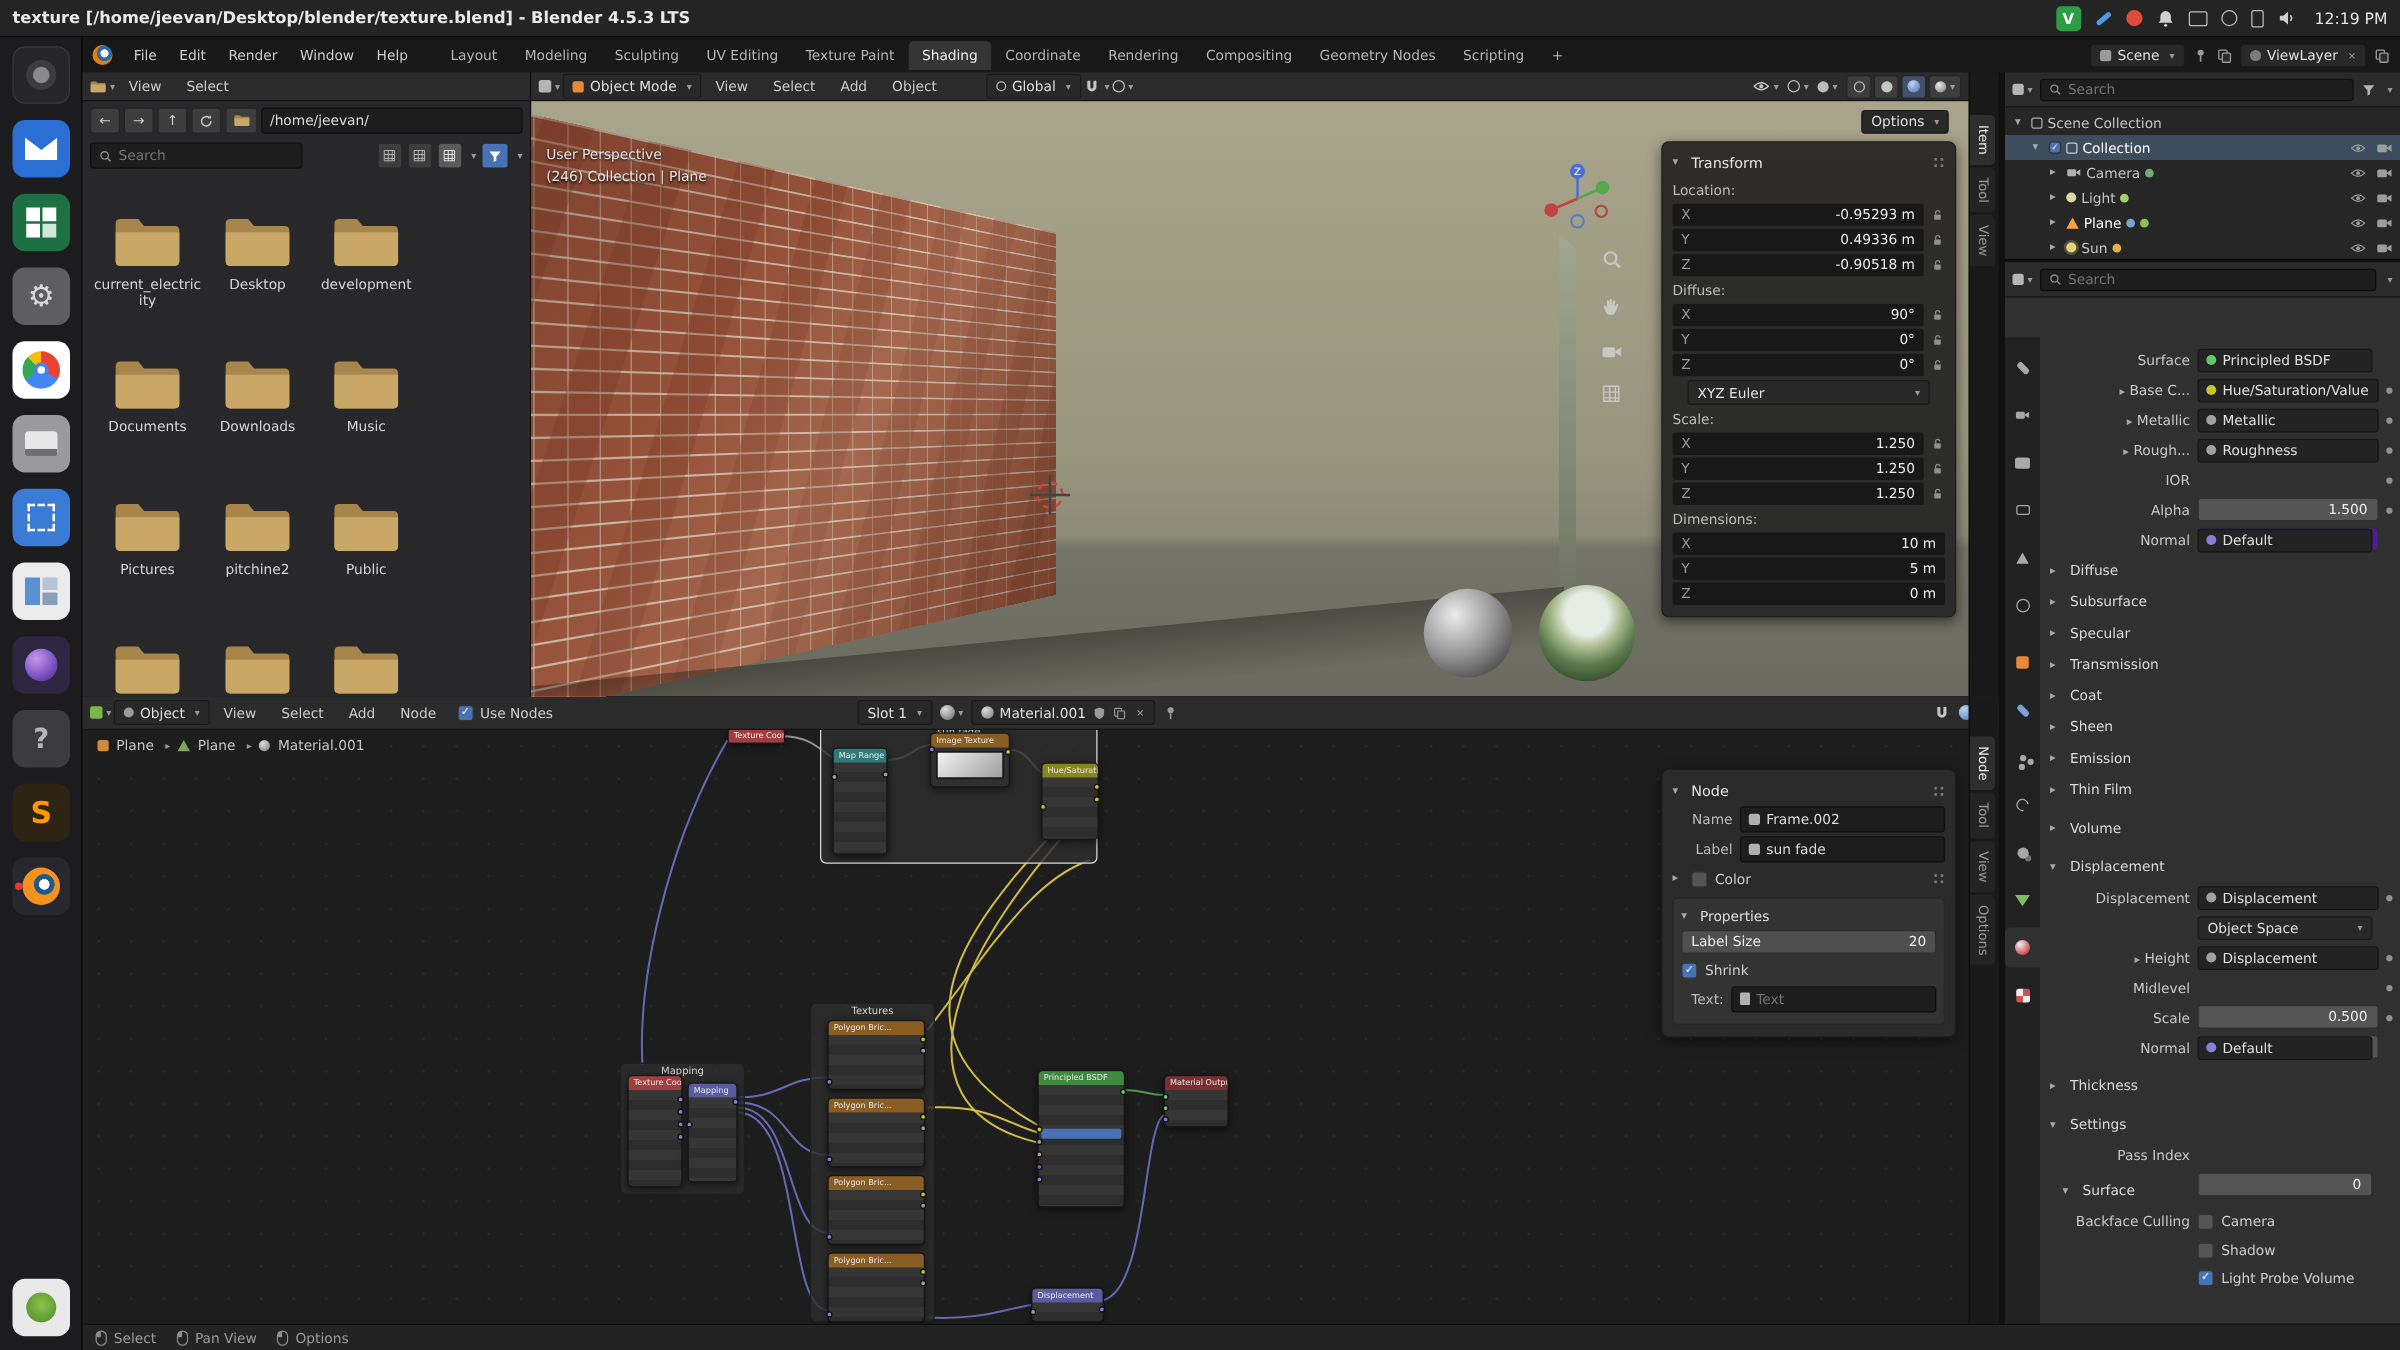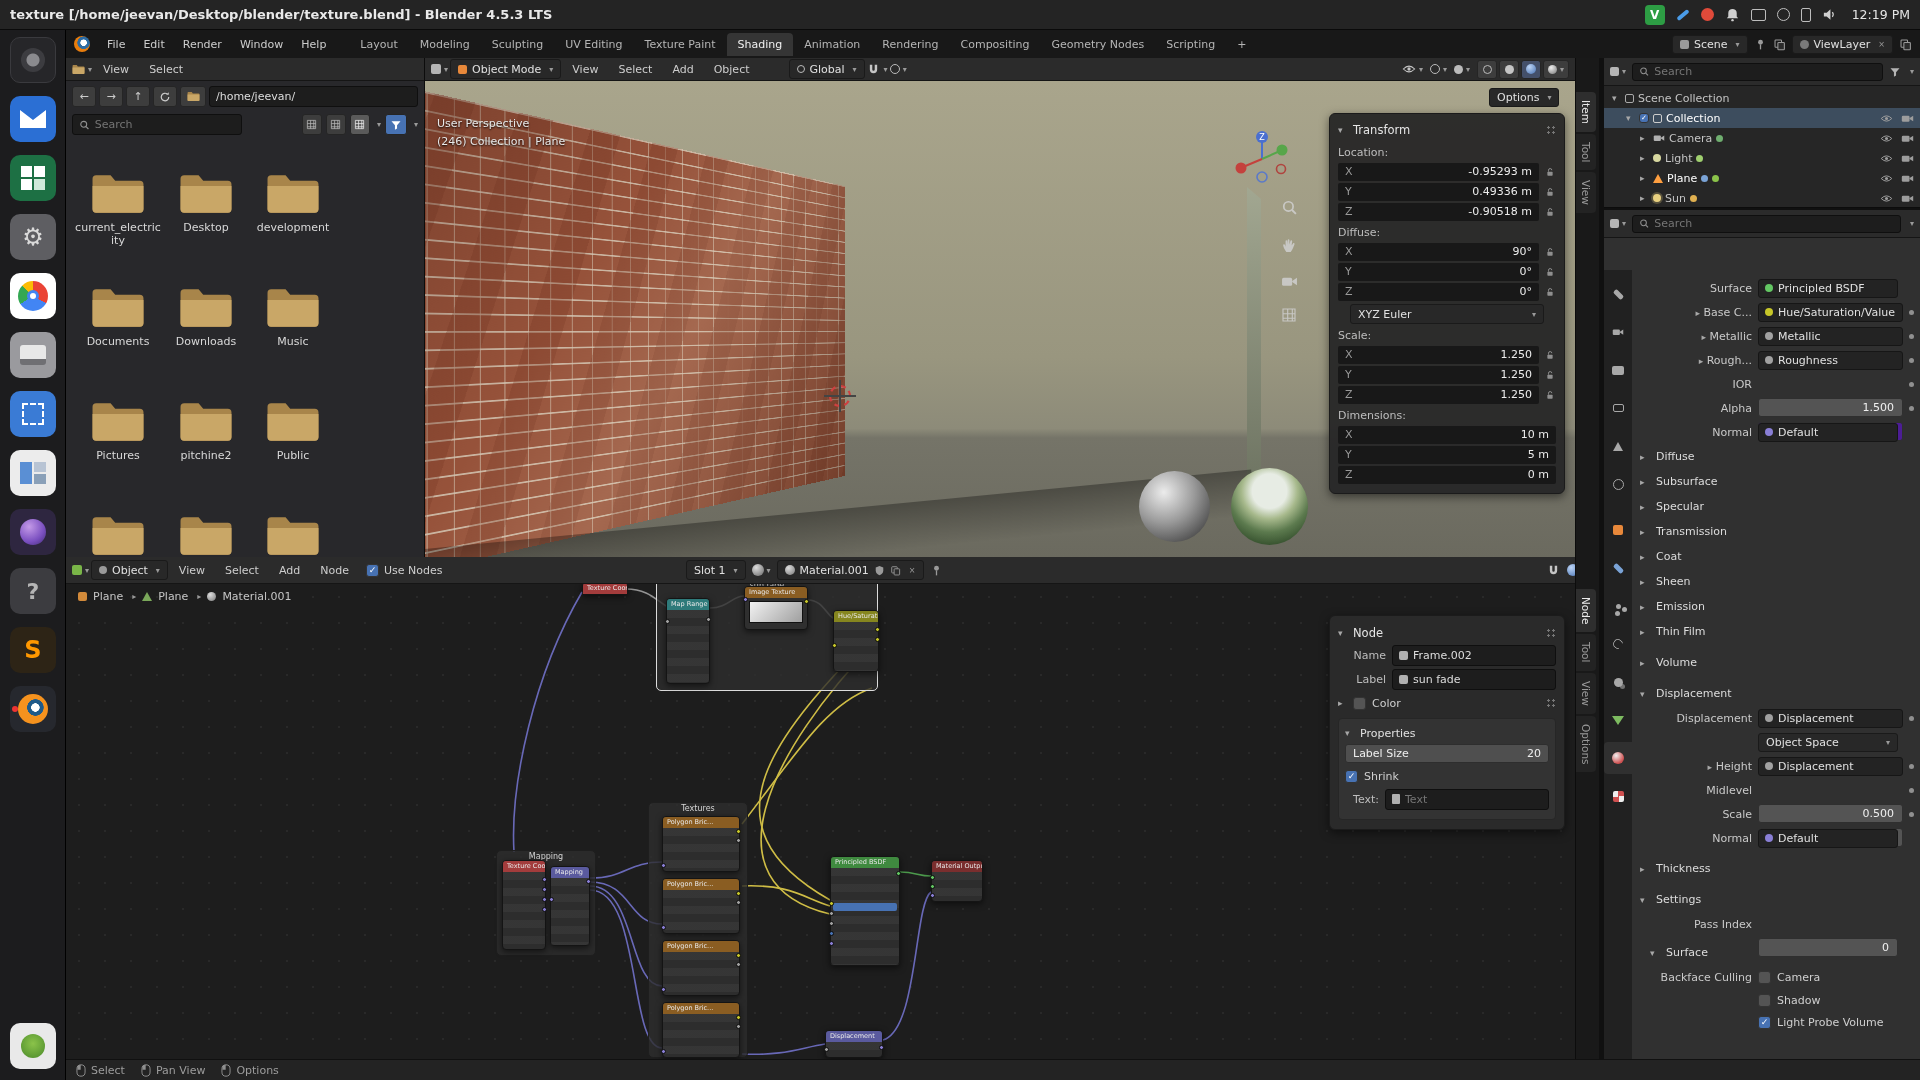--- a/index.html
+++ b/index.html
@@ -264,21 +264,21 @@
     <span class="menu">Render</span>
     <span class="menu">Window</span>
     <span class="menu">Help</span>
     <div style="width:14px;"></div>
     <span class="wtab">Layout</span>
     <span class="wtab">Modeling</span>
     <span class="wtab">Sculpting</span>
     <span class="wtab">UV Editing</span>
     <span class="wtab">Texture Paint</span>
     <span class="wtab on">Shading</span>
-    <span class="wtab">Animation</span>
+    <span class="wtab">Coordinate</span>
     <span class="wtab">Rendering</span>
     <span class="wtab">Compositing</span>
     <span class="wtab">Geometry Nodes</span>
     <span class="wtab">Scripting</span>
     <span class="wtab">+</span>
     <div class="hstack" style="margin-left:auto;gap:6px;">
       <div class="dd" style="height:19px;">
         <span class="dot" style="background:#9a9a9a;width:9px;height:9px;border-radius:2px;"></span>
         <span>Scene</span>
           <span class="cv">▾</span>

